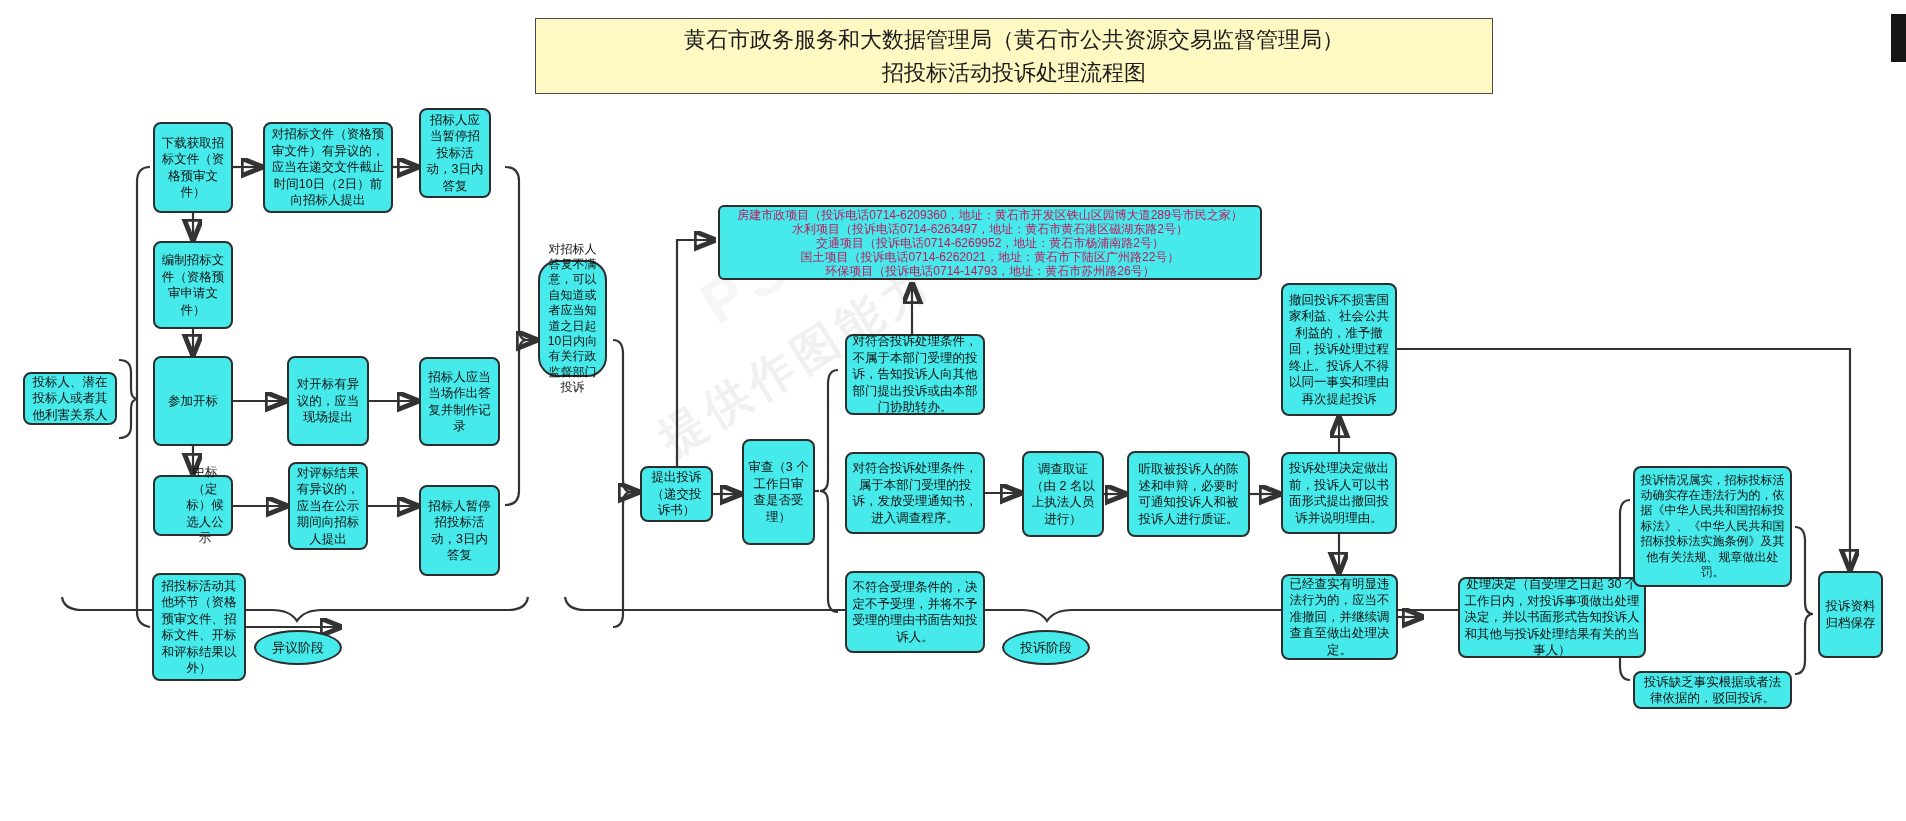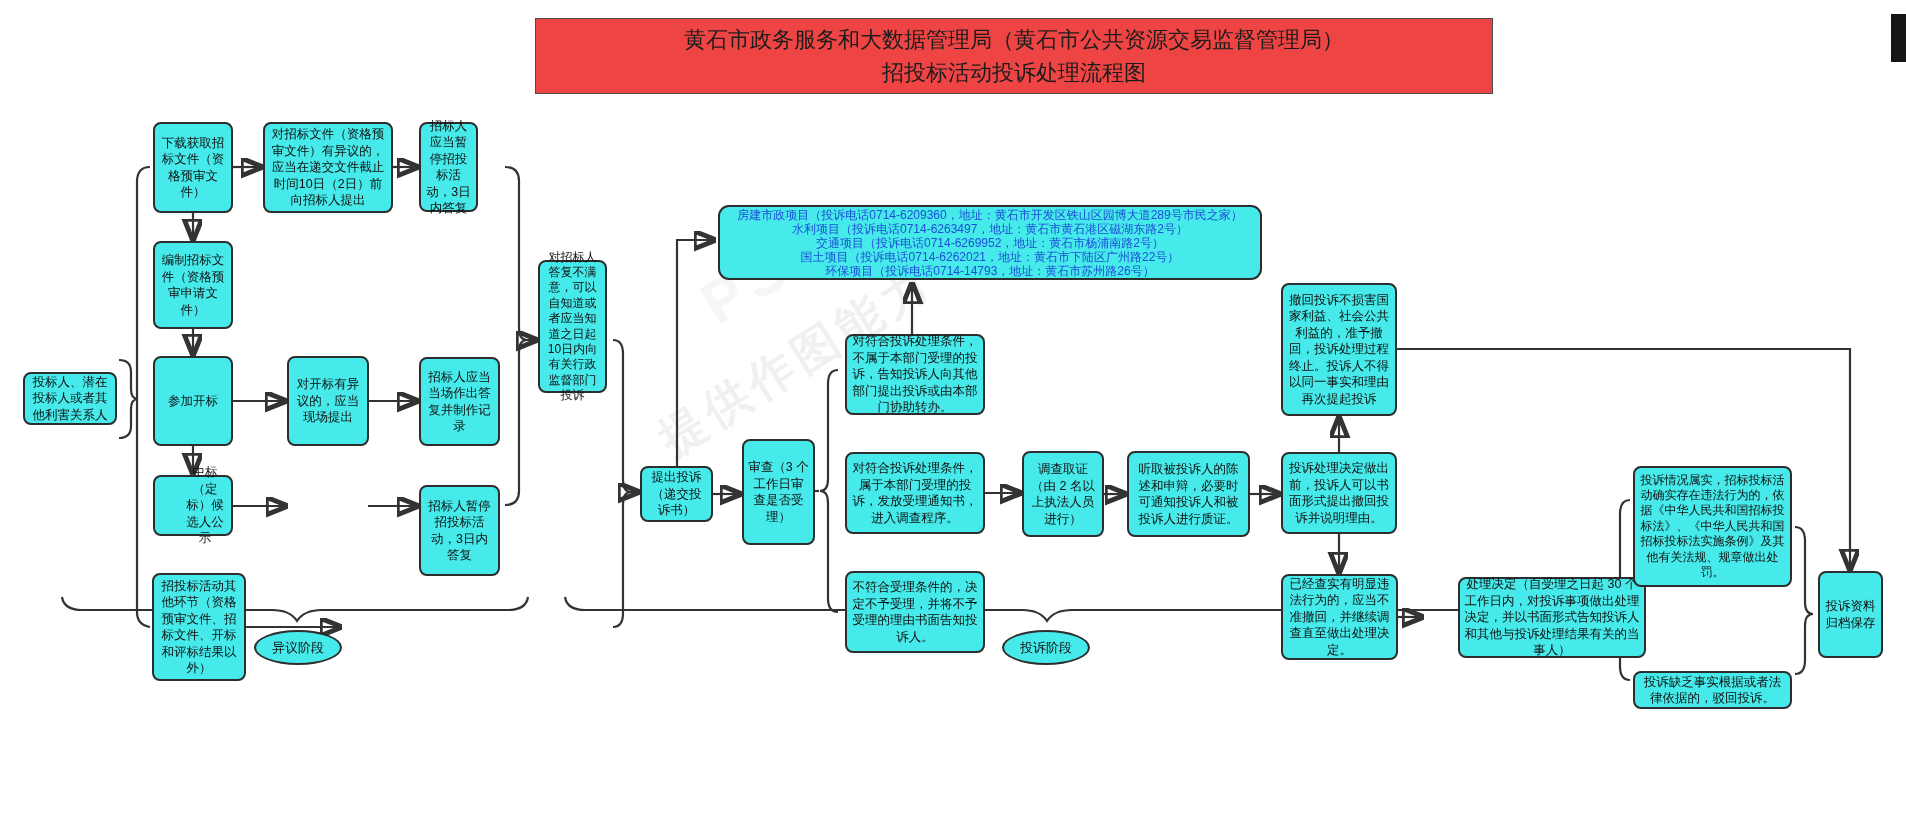--- a/index.html
+++ b/index.html
@@ -12,29 +12,29 @@
     background:var(--node-fill,#47EAEA);
     border:2.5px solid var(--node-border,#2d2d2d);
     border-radius:8px;
     display:flex;align-items:center;justify-content:center;
     text-align:center;font-size:12.5px;line-height:1.32;
     padding:3px 4px;box-sizing:border-box;color:#101010;
   }
   .node.small-text{font-size:12px;line-height:1.28;}
   .titlebox{
     position:absolute;left:535px;top:18px;width:958px;height:76px;
-    border:1.5px solid #4a4a4a;background:#ef4444;display:flex;flex-direction:column;
+    border:1.5px solid #4a4a4a;background:#fef9c3;display:flex;flex-direction:column;
     align-items:center;justify-content:center;text-align:center;box-sizing:border-box;
   }
   .titlebox .t1,.titlebox .t2{font-size:22px;line-height:1.5;color:#1c1c1c;}
   .contacts{
     position:absolute;left:718px;top:205px;width:544px;height:75px;
-    background:var(--node-fill,#47EAEA);border:2.5px solid var(--node-border,#2d2d2d);border-radius:11px;
+    background:var(--node-fill,#47EAEA);border:2.5px solid var(--node-border,#2d2d2d);border-radius:6px;
     display:flex;flex-direction:column;align-items:center;justify-content:center;
-    font-size:12px;line-height:14px;text-align:center;box-sizing:border-box;color:#1d4ed8;
+    font-size:12px;line-height:14px;text-align:center;box-sizing:border-box;color:#be185d;
   }
   .stage-ellipse{
     position:absolute;width:88px;height:35px;border-radius:50%;
     background:var(--node-fill,#47EAEA);border:2px solid var(--node-border,#2d2d2d);
     display:flex;align-items:center;justify-content:center;font-size:13px;box-sizing:border-box;color:#101010;
   }
   svg.wires{position:absolute;left:0;top:0;width:1906px;height:821px;pointer-events:none;}
   svg.wires path, svg.wires line, svg.wires polyline{stroke:var(--line,#333);stroke-width:2.2;fill:none;}
   .watermark{
     position:absolute;color:rgba(110,110,110,0.10);font-size:46px;font-weight:bold;
@@ -115,26 +115,27 @@
   <div class="node" style="left:23px;top:372px;width:94px;height:53px;">投标人、潜在投标人或者其他利害关系人</div>
 
   <div class="node" style="left:153px;top:122px;width:80px;height:91px;">下载获取招标文件（资格预审文件）</div>
   <div class="node" style="left:153px;top:241px;width:80px;height:88px;">编制招标文件（资格预审申请文件）</div>
   <div class="node" style="left:153px;top:356px;width:80px;height:90px;">参加开标</div>
   <div class="node" style="left:153px;top:475px;width:80px;height:61px;padding-left:28px;">中标（定标）候选人公示</div>
   <div class="node" style="left:152px;top:573px;width:94px;height:108px;">招投标活动其他环节（资格预审文件、招标文件、开标和评标结果以外）</div>
 
   <div class="node" style="left:263px;top:122px;width:130px;height:91px;">对招标文件（资格预审文件）有异议的，应当在递交文件截止时间10日（2日）前向招标人提出</div>
   <div class="node" style="left:287px;top:356px;width:82px;height:90px;">对开标有异议的，应当现场提出</div>
+  <div class="node" style="left:288px;top:462px;width:80px;height:88px;">对评标结果有异议的，应当在公示期间向招标人提出</div>
 
-  <div class="node" style="left:419px;top:122px;width:59px;height:90px;">招标人应当暂停招投标活动，3日内答复</div>
+  <div class="node" style="left:419px;top:108px;width:72px;height:90px;">招标人应当暂停招投标活动，3日内答复</div>
   <div class="node" style="left:419px;top:357px;width:81px;height:89px;">招标人应当当场作出答复并制作记录</div>
   <div class="node" style="left:419px;top:459px;width:81px;height:91px;margin-top:26px;">招标人暂停招投标活动，3日内答复</div>
 
-  <div class="node small-text" style="left:538px;top:260px;width:69px;height:133px;padding:2px 3px;">对招标人答复不满意，可以自知道或者应当知道之日起10日内向有关行政监督部门投诉</div>
+  <div class="node small-text" style="left:538px;top:260px;width:69px;height:117px;padding:2px 3px;border-radius:20px;">对招标人答复不满意，可以自知道或者应当知道之日起10日内向有关行政监督部门投诉</div>
 
   <div class="node" style="left:640px;top:466px;width:73px;height:56px;">提出投诉（递交投诉书）</div>
   <div class="node" style="left:742px;top:439px;width:73px;height:106px;">审查（3 个工作日审查是否受理）</div>
 
   <div class="contacts">
     <div>房建市政项目（投诉电话0714-6209360，地址：黄石市开发区铁山区园博大道289号市民之家）</div>
     <div>水利项目（投诉电话0714-6263497，地址：黄石市黄石港区磁湖东路2号）</div>
     <div>交通项目（投诉电话0714-6269952，地址：黄石市杨浦南路2号）</div>
     <div>国土项目（投诉电话0714-6262021，地址：黄石市下陆区广州路22号）</div>
     <div>环保项目（投诉电话0714-14793，地址：黄石市苏州路26号）</div>

